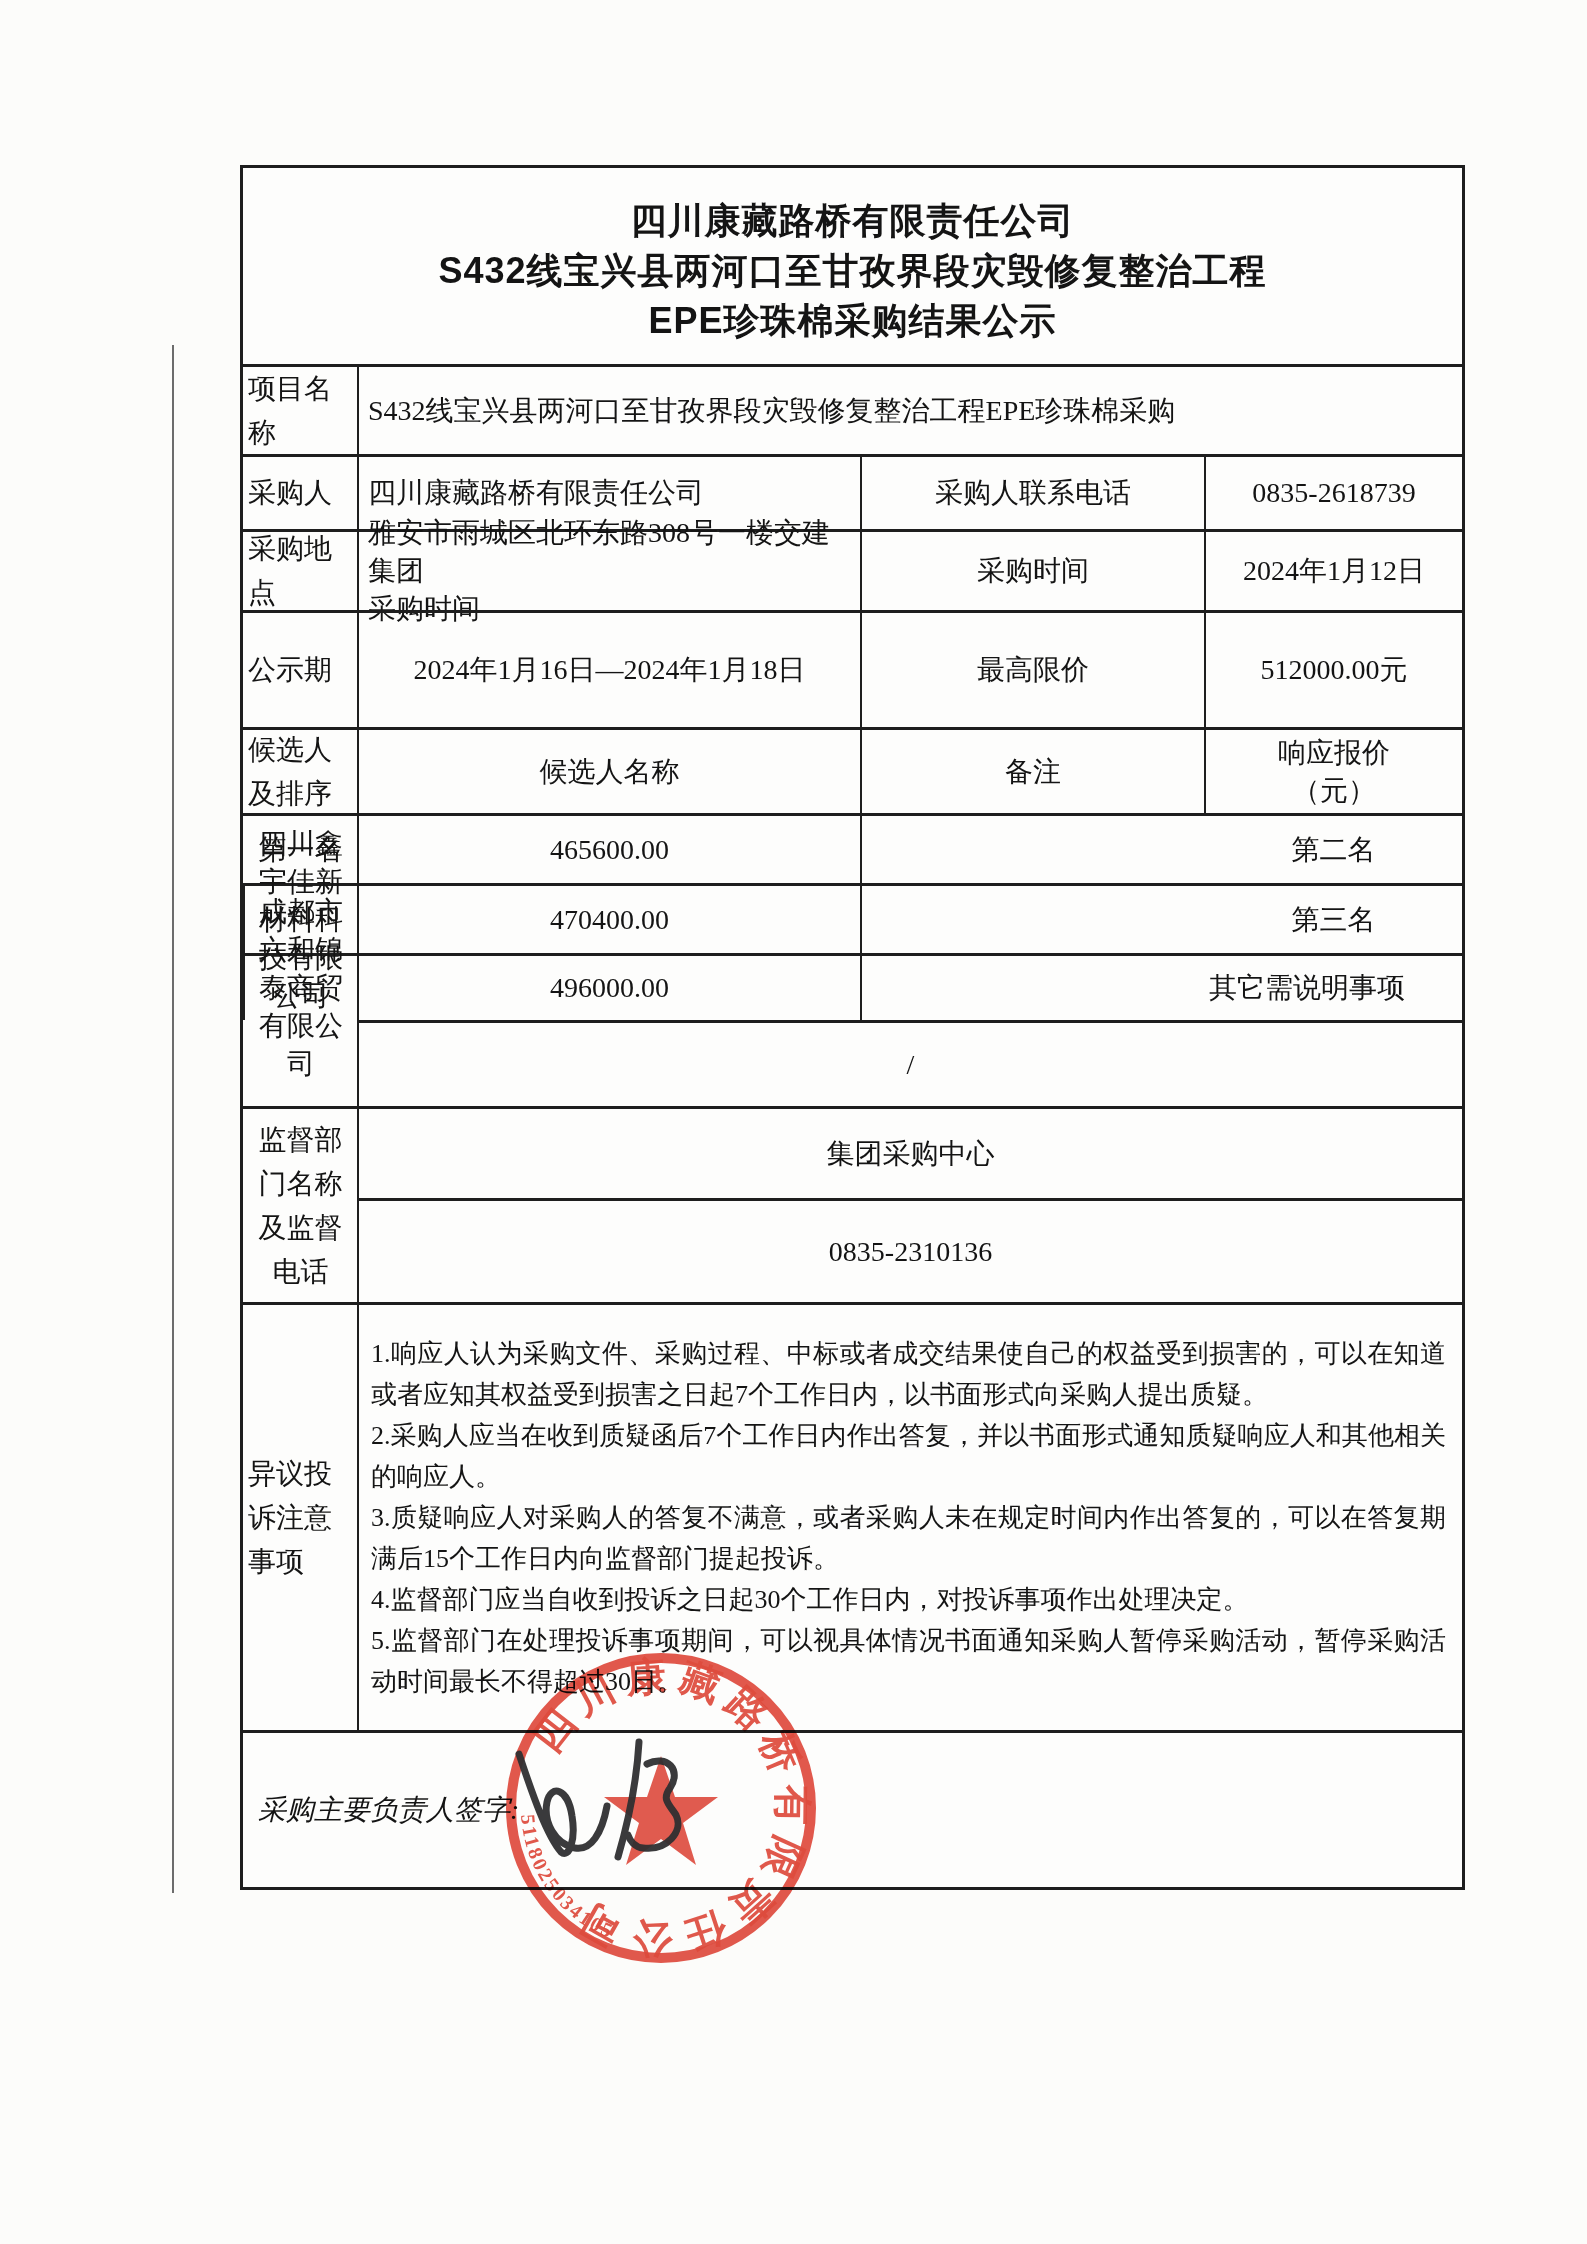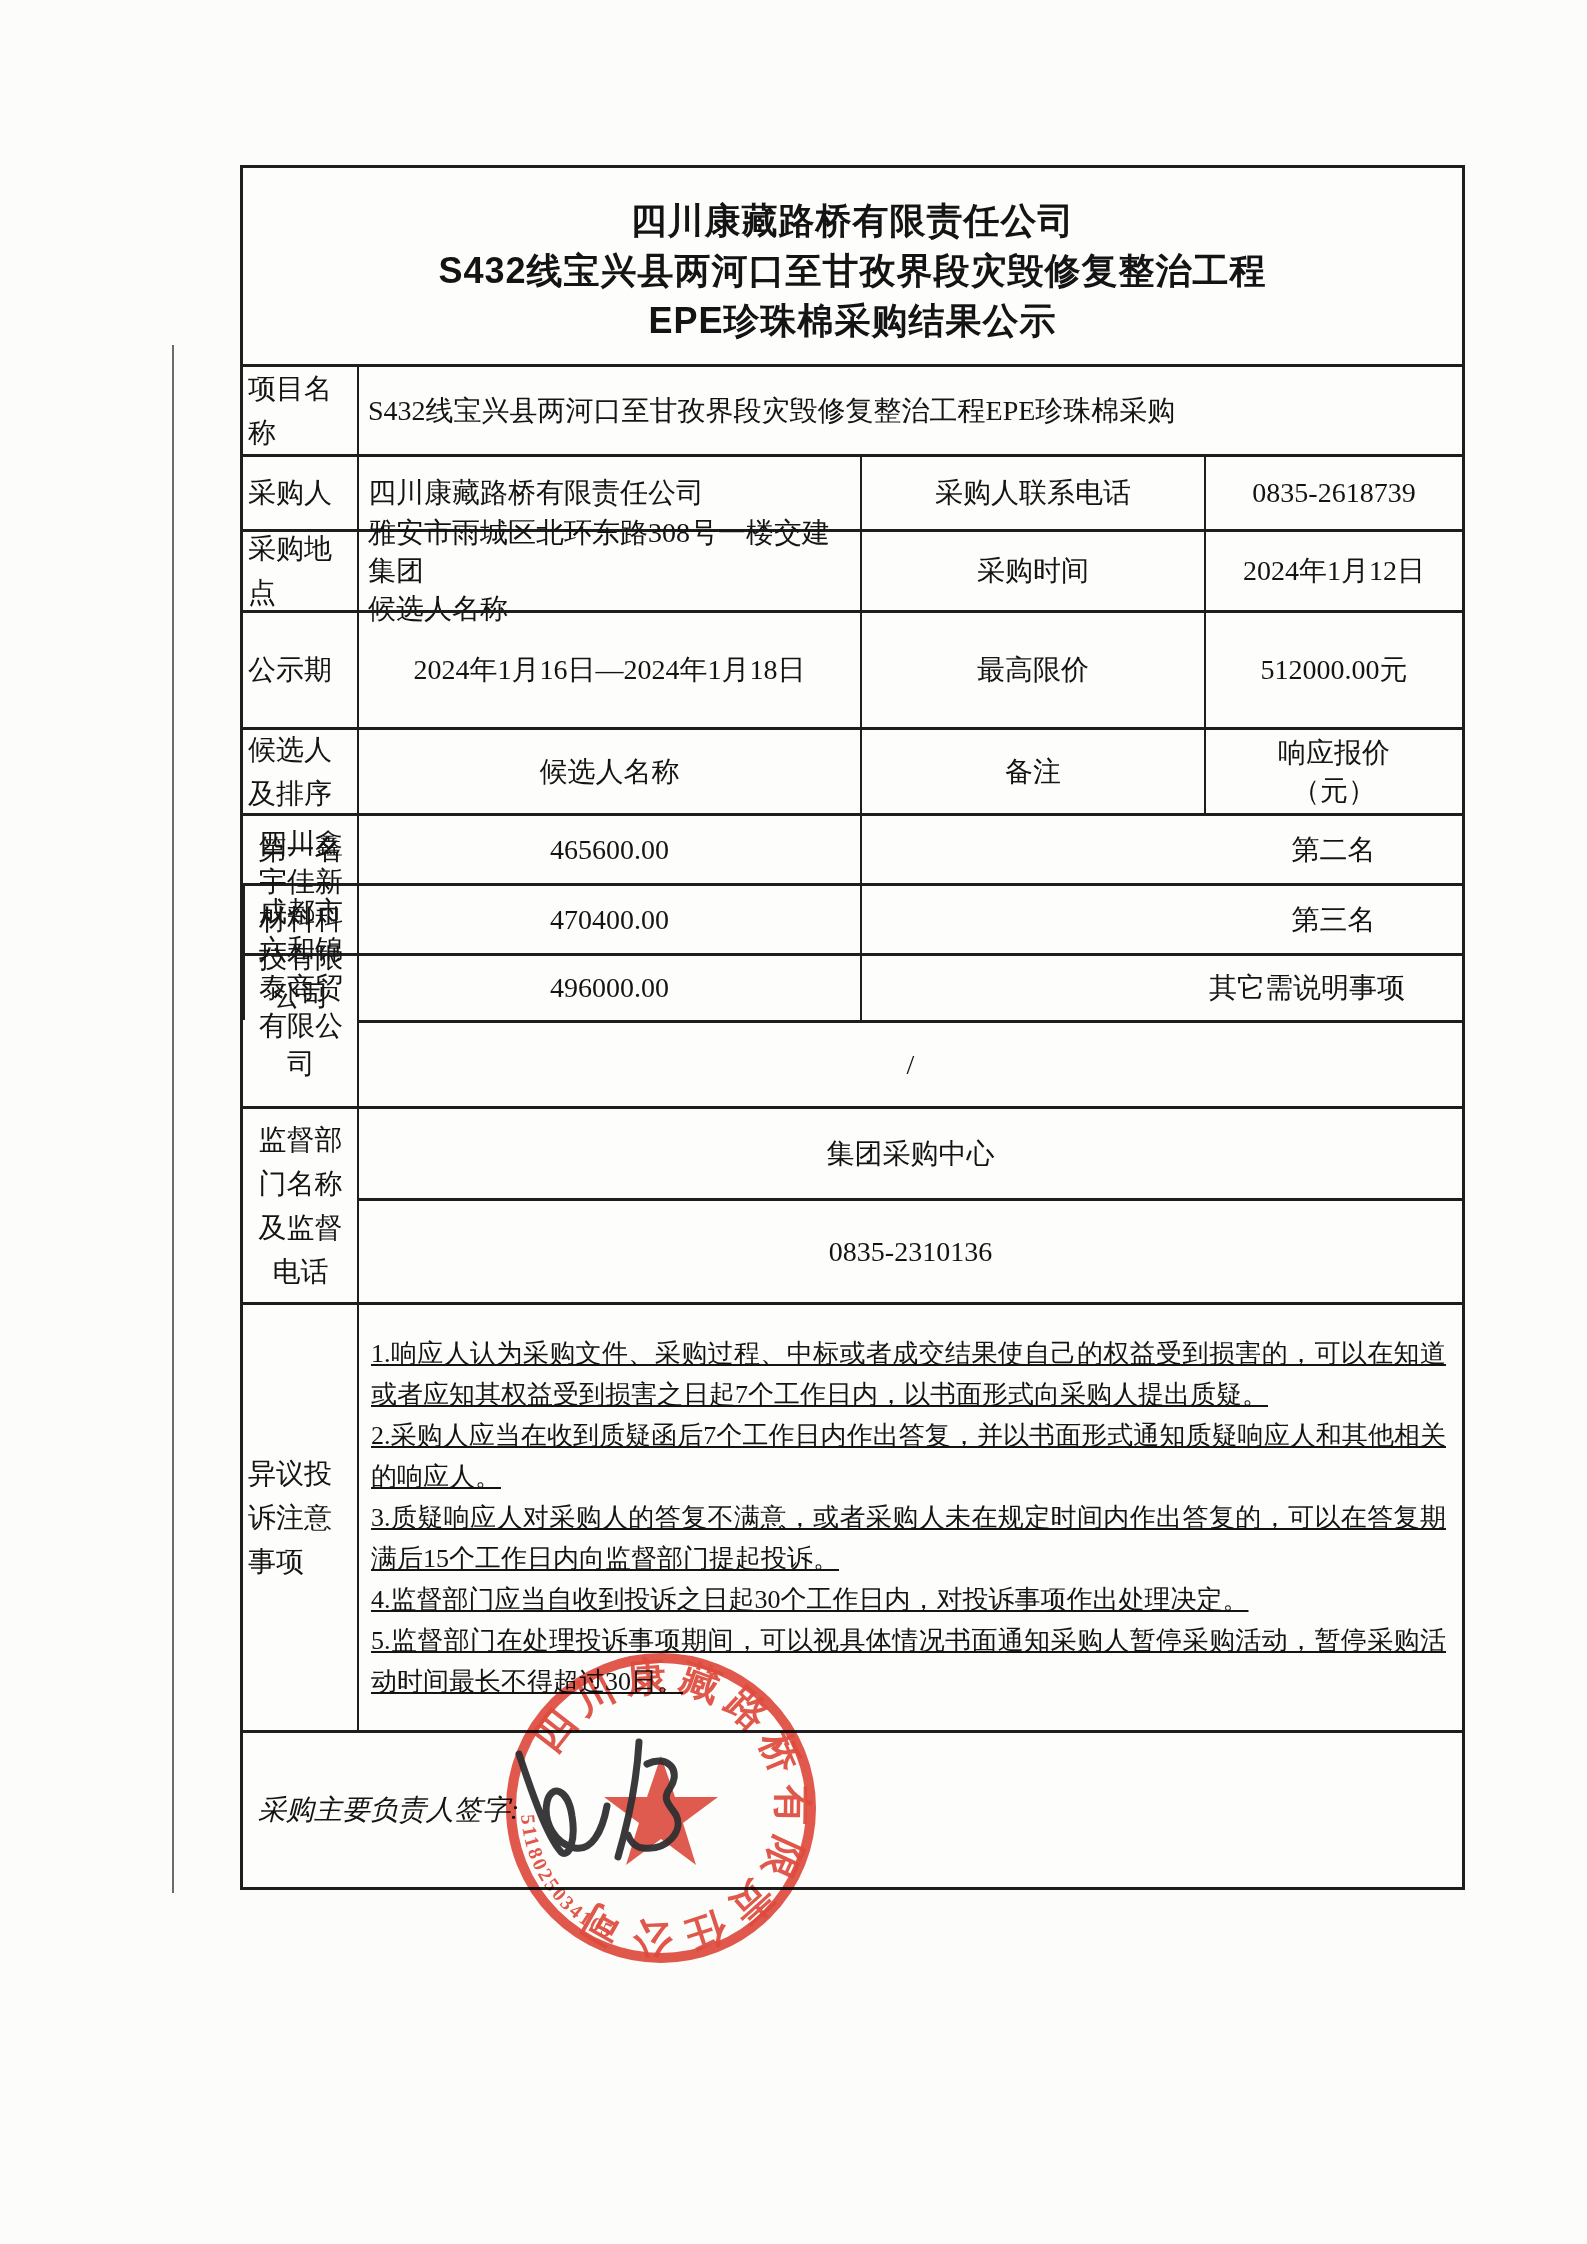--- a/index.html
+++ b/index.html
@@ -46,21 +46,21 @@
   .c.left{justify-content:flex-start;text-align:left;padding-left:9px;}
   .c.lab{line-height:44px;padding:2px 4px 2px 5px;}
   .c.pre{white-space:pre-line;}
   .span3{grid-column:2 / span 3;}
   .sup-label{grid-row:10 / span 2;}
   .notice-cell{
     flex-direction:column;align-items:flex-start;justify-content:center;
     padding:10px 16px 10px 12px;
   }
   .notice-cell div{
-    font-size:26px;line-height:41px;text-align:justify;text-decoration:underline;
+    font-size:26px;line-height:41px;text-align:justify;
   }
   .sig-row{
     grid-column:1 / span 4;justify-content:flex-start;text-align:left;
     padding-left:15px;font-size:28px;font-style:italic;
   }
   .stamp{
     position:absolute;left:489px;top:1636px;width:364px;height:404px;
     mix-blend-mode:multiply;opacity:.92;z-index:5;pointer-events:none;
   }
 </style>
@@ -84,21 +84,21 @@
       <div class="c lab left nt nl">项目名称</div>
       <div class="c left nt span3">S432线宝兴县两河口至甘孜界段灾毁修复整治工程EPE珍珠棉采购</div>
 
       <div class="c lab left nl">采购人</div>
       <div class="c left">四川康藏路桥有限责任公司</div>
       <div class="c">采购人联系电话</div>
       <div class="c">0835-2618739</div>
 
       <div class="c lab left nl">采购地点</div>
       <div class="c left pre">雅安市雨城区北环东路308号一楼交建集团
-候选人名称</div>
+采购时间</div>
       <div class="c">采购时间</div>
       <div class="c">2024年1月12日</div>
 
       <div class="c lab left nl">公示期</div>
       <div class="c">2024年1月16日—2024年1月18日</div>
       <div class="c">最高限价</div>
       <div class="c">512000.00元</div>
 
       <div class="c lab left nl">候选人及排序</div>
       <div class="c">候选人名称</div>

